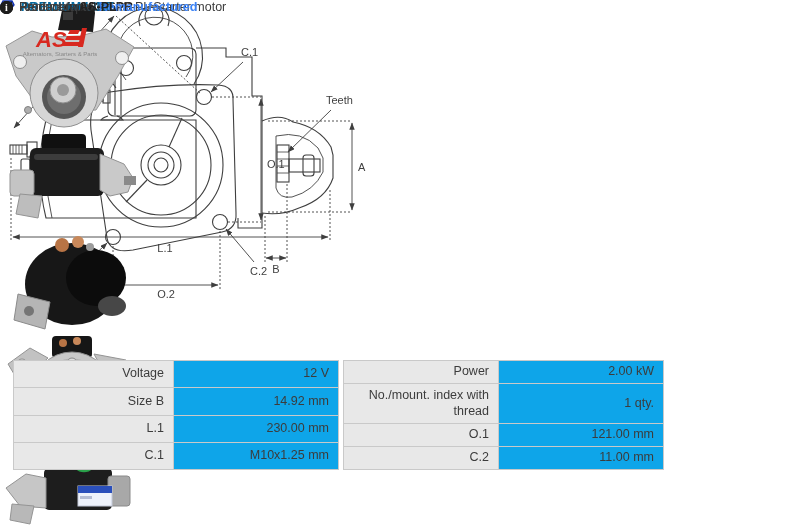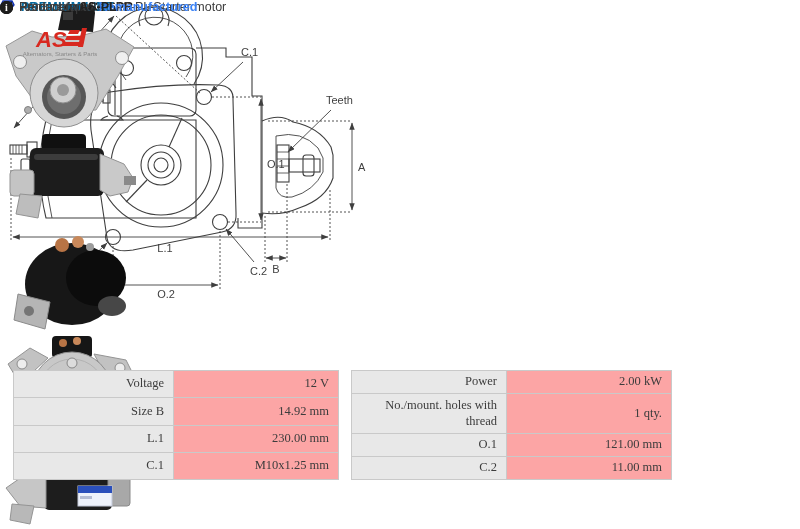--- a/index.html
+++ b/index.html
@@ -26,26 +26,26 @@
   .l2{top:31;}
   .bold{font-weight:bold;color:#222;}
   .premium{color:#0369a1;font-weight:bold;letter-spacing:.2px;}
   .green{color:#3b82f6;font-weight:bold;}
   .info-ico{display:inline-flex;width:13px;height:13px;border-radius:50%;background:#1d1d1d;
             color:#fff;font-size:10px;font-weight:bold;align-items:center;justify-content:center;
             font-family:"Liberation Serif",serif;flex:0 0 auto;}
   .brand-logo{position:absolute;left:14px;top:26px;}
 
   
-  .spec-wrap{position:absolute;left:13px;top:370px;display:flex;gap:12px;font-family:Liberation Serif, serif;}
+  .spec-wrap{position:absolute;left:13px;top:360px;display:flex;gap:4px;}
   table.spec{border-collapse:collapse;table-layout:fixed;font-size:12.5px;color:#3c3c3c;}
   table.spec td{border:1px solid #c9c9c9;padding:2px 9px 2px 4px;text-align:right;
                 vertical-align:middle;line-height:1.25;overflow:hidden;}
   td.lab{background:#e8e8e8;}
-  td.val{background:#fca5a5;}
+  td.val{background:#0ea5e9;}
   tr.r-std{height:23px;}
   tr.r-tall{height:40px;}
 </style>
 </head>
 <body>
 <div class="page">
 
 <svg class="draw-side" width="372" height="300" viewBox="0 0 372 300">
   <defs>
     <marker id="ar1" markerWidth="9" markerHeight="8" refX="7.5" refY="3" orient="auto-start-reverse">
@@ -305,21 +305,21 @@
     <colgroup>
           <col style="width:155px">
           <col style="width:165px">
         </colgroup>
     <tbody>
       <tr class="r-std">
         <td class="lab">Power</td>
         <td class="val">2.00 kW</td>
       </tr>
       <tr class="r-tall">
-        <td class="lab">No./mount. holes with thread</td>
+        <td class="lab">No./mount. index with thread</td>
         <td class="val">1 qty.</td>
       </tr>
       <tr class="r-std">
         <td class="lab">O.1</td>
         <td class="val">121.00 mm</td>
       </tr>
       <tr class="r-std">
         <td class="lab">C.2</td>
         <td class="val">11.00 mm</td>
       </tr>

